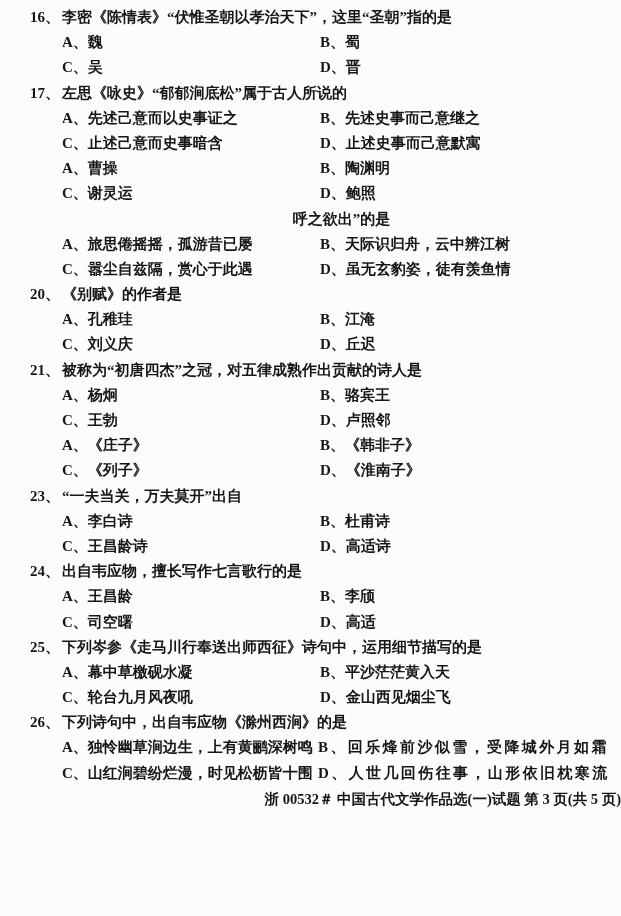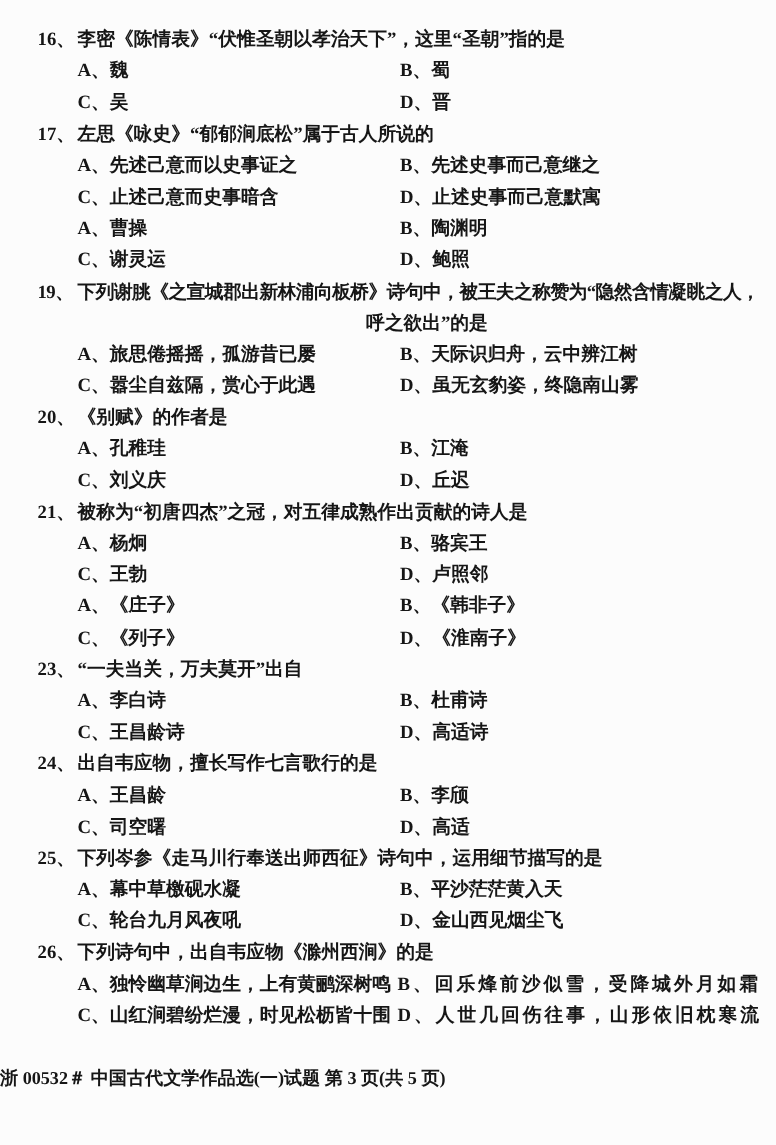--- a/index.html
+++ b/index.html
@@ -9,21 +9,21 @@
   body {
     width: 621px;
     height: 916px;
     background: #fcfcfc;
     overflow: hidden;
     font-family: "Liberation Serif", "DejaVu Serif", serif;
     color: #161616;
     font-weight: 600;
   }
   .page {
-    padding-top: 20px;
+    padding-top: 5px;
     width: 621px;
   }
   .line {
     height: 25.2px;
     line-height: 25.2px;
     font-size: 15px;
     white-space: nowrap;
   }
   .stem-first {
     padding-left: 30px;
@@ -51,23 +51,23 @@
     letter-spacing: -0.45px;
   }
   
   .opt-line.wide .opt-first {
     width: 256px;
   }
   .opt-line.wide .opt-second {
     letter-spacing: 2.4px;
   }
   .footer {
-    margin-top: 26px;
+    margin-top: 2px;
     width: 621px;
-    text-align: left;
+    text-align: right;
     font-size: 14.5px;
     line-height: 22px;
     white-space: nowrap;
   }
 </style>
 </head>
 <body>
 
 <div class="page">
   <div id="questions">
@@ -79,24 +79,23 @@
       <div class="question">
         <div class="line stem-first"><span class="qnum">17、</span><span>左思《咏史》“郁郁涧底松”属于古人所说的</span></div>
         <div class="line opt-line"><span class="opt opt-first">A、先述己意而以史事证之</span><span class="opt opt-second">B、先述史事而己意继之</span></div>
         <div class="line opt-line"><span class="opt opt-first">C、止述己意而史事暗含</span><span class="opt opt-second">D、止述史事而己意默寓</span></div>
       </div>
       <div class="question">
         <div class="line opt-line"><span class="opt opt-first">A、曹操</span><span class="opt opt-second">B、陶渊明</span></div>
         <div class="line opt-line"><span class="opt opt-first">C、谢灵运</span><span class="opt opt-second">D、鲍照</span></div>
       </div>
       <div class="question">
-        <div class="line stem-first"><span class="qnum">19、</span><span>下列谢朓《之宣城郡出新林浦向板桥》诗句中，被王夫之称赞为“隐然含情凝眺之人，</span></div>
         <div class="line stem-cont">呼之欲出”的是</div>
         <div class="line opt-line"><span class="opt opt-first">A、旅思倦摇摇，孤游昔已屡</span><span class="opt opt-second">B、天际识归舟，云中辨江树</span></div>
-        <div class="line opt-line"><span class="opt opt-first">C、嚣尘自兹隔，赏心于此遇</span><span class="opt opt-second">D、虽无玄豹姿，终隐南山雾</span></div>
+        <div class="line opt-line"><span class="opt opt-first">C、嚣尘自兹隔，赏心于此遇</span><span class="opt opt-second">D、虽无玄豹姿，徒有羡鱼情</span></div>
       </div>
       <div class="question">
         <div class="line stem-first"><span class="qnum">20、</span><span>《别赋》的作者是</span></div>
         <div class="line opt-line"><span class="opt opt-first">A、孔稚珪</span><span class="opt opt-second">B、江淹</span></div>
         <div class="line opt-line"><span class="opt opt-first">C、刘义庆</span><span class="opt opt-second">D、丘迟</span></div>
       </div>
       <div class="question">
         <div class="line stem-first"><span class="qnum">21、</span><span>被称为“初唐四杰”之冠，对五律成熟作出贡献的诗人是</span></div>
         <div class="line opt-line"><span class="opt opt-first">A、杨炯</span><span class="opt opt-second">B、骆宾王</span></div>
         <div class="line opt-line"><span class="opt opt-first">C、王勃</span><span class="opt opt-second">D、卢照邻</span></div>

